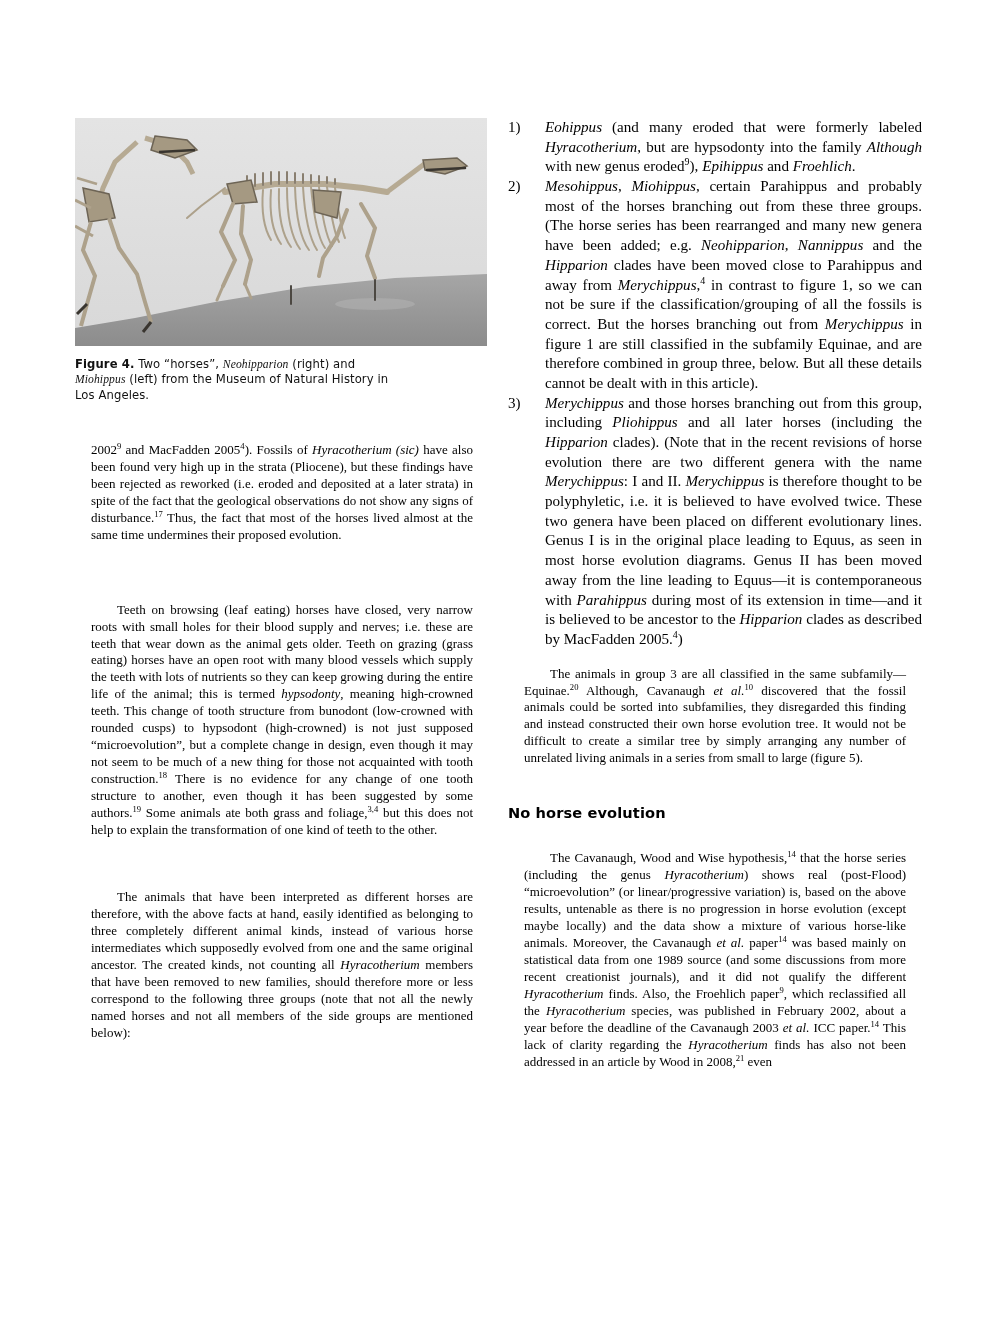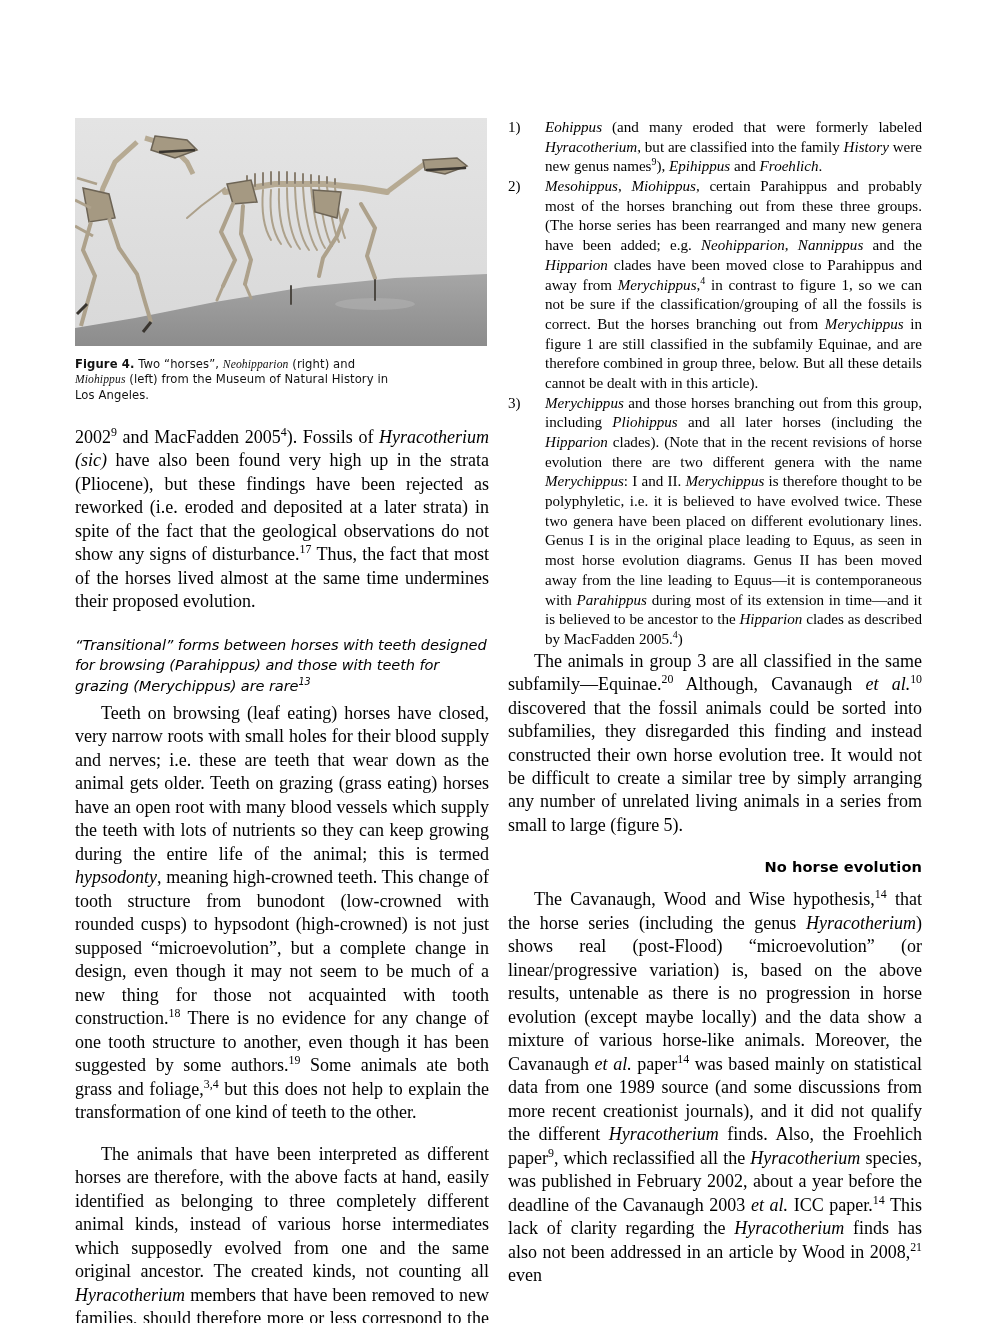--- a/index.html
+++ b/index.html
@@ -51,22 +51,22 @@
     line-height: 1.32;
     margin-top: 11px;
     letter-spacing: 0.1px;
     color: #111;
   }
   .fig-caption b { font-weight: 700; }
   .fig-caption i { font-style: italic; }
 
   
   p.body {
-    margin: 0;
-    font-size: 18px;
+    margin: 16px;
+    font-size: 13px;
     line-height: 1.305;
     text-align: justify;
     text-justify: inter-word;
     hyphens: none;
   }
   p.body.indent { text-indent: 26px; }
 
   .gap-sm { height: 5px; }
   .gap-md { height: 13px; }
   .gap-lg { height: 21px; }
@@ -79,21 +79,21 @@
     line-height: 1.42;
     margin: 0;
     letter-spacing: -0.1px;
   }
 
   h2.center-head {
     font-family: "DejaVu Sans", "Liberation Sans", sans-serif;
     font-weight: 700;
     font-style: normal;
     font-size: 14.6px;
-    text-align: right;
+    text-align: left;
     margin: 0;
     letter-spacing: 0.1px;
   }
 
   sup { font-size: 0.66em; line-height: 0; vertical-align: super; }
   i, .ital { font-style: italic; font-family: Liberation Serif, serif; }
 
   
   ol.numlist {
     margin: 0;
@@ -220,40 +220,39 @@
         <span>from the Museum of Natural History in Los Angeles.</span>
       </div>
     </div>
 
     <div class="gap-md"></div>
 
     <p class="body"><span>2002</span><sup>9</sup><span> and MacFadden 2005</span><sup>4</sup><span>). Fossils of </span><i>Hyracotherium (sic)</i><span> have also been found very high up in the strata (Pliocene), but these findings have been rejected as reworked (i.e. eroded and deposited at a later strata) in spite of the fact that the geological observations do not show any signs of disturbance.</span><sup>17</sup><span> Thus, the fact that most of the horses lived almost at the same time undermines their proposed evolution.</span></p>
 
     <div class="gap-lg"></div>
 
-    <h2 class="subhead"><span>“Transitional” forms between horses with teeth designed for browsing (Parahippus) and those with teeth for grazing (Merychippus) are rare</span><sup>13</sup></h2>
 
     <div class="gap-sm"></div>
 
     <p class="body indent"><span>Teeth on browsing (leaf eating) horses have closed, very narrow roots with small holes for their blood supply and nerves; i.e. these are teeth that wear down as the animal gets older. Teeth on grazing (grass eating) horses have an open root with many blood vessels which supply the teeth with lots of nutrients so they can keep growing during the entire life of the animal; this is termed </span><i>hypsodonty</i><span>, meaning high-crowned teeth. This change of tooth structure from bunodont (low-crowned with rounded cusps) to hypsodont (high-crowned) is not just supposed “microevolution”, but a complete change in design, even though it may not seem to be much of a new thing for those not acquainted with tooth construction.</span><sup>18</sup><span> There is no evidence for any change of one tooth structure to another, even though it has been suggested by some authors.</span><sup>19</sup><span> Some animals ate both grass and foliage,</span><sup>3,4</sup><span> but this does not help to explain the transformation of one kind of teeth to the other.</span></p>
 
     <div class="gap-md"></div>
 
 
     <div class="gap-sm"></div>
 
     <p class="body indent"><span>The animals that have been interpreted as different horses are therefore, with the above facts at hand, easily identified as belonging to three completely different animal kinds, instead of various horse intermediates which supposedly evolved from one and the same original ancestor. The created kinds, not counting all </span><i>Hyracotherium</i><span> members that have been removed to new families, should therefore more or less correspond to the following three groups (note that not all the newly named horses and not all members of the side groups are mentioned below):</span></p>
   </div>
 
   <div class="col col-right">
 
     <ol class="numlist">
       <li>
         <span class="marker">1)</span>
-        <span><i>Eohippus</i><span> (and many eroded that were formerly labeled </span><i>Hyracotherium</i><span>, but are classified into the family </span><i>History</i><span> were new genus names</span><sup>9</sup><span>), </span><i>Epihippus</i><span> and </span><i>Froehlich</i><span>.</span></span>
+        <span><i>Eohippus</i><span> (and many eroded that were formerly labeled </span><i>Hyracotherium</i><span>, but are hypsodonty into the family </span><i>Although</i><span> with new genus eroded</span><sup>9</sup><span>), </span><i>Epihippus</i><span> and </span><i>Froehlich</i><span>.</span></span>
       </li>
       <li>
         <span class="marker">2)</span>
         <span><i>Mesohippus</i><span>, </span><i>Miohippus</i><span>, certain Parahippus and probably most of the horses branching out from these three groups. (The horse series has been rearranged and many new genera have been added; e.g. </span><i>Neohipparion</i><span>, </span><i>Nannippus</i><span> and the </span><i>Hipparion</i><span> clades have been moved close to Parahippus and away from </span><i>Merychippus</i><span>,</span><sup>4</sup><span> in contrast to figure 1, so we can not be sure if the classification/grouping of all the fossils is correct. But the horses branching out from </span><i>Merychippus</i><span> in figure 1 are still classified in the subfamily Equinae, and are therefore combined in group three, below. But all these details cannot be dealt with in this article).</span></span>
       </li>
       <li>
         <span class="marker">3)</span>
         <span><i>Merychippus</i><span> and those horses branching out from this group, including </span><i>Pliohippus</i><span> and all later horses (including the </span><i>Hipparion</i><span> clades). (Note that in the recent revisions of horse evolution there are two different genera with the name </span><i>Merychippus</i><span>: I and II. </span><i>Merychippus</i><span> is therefore thought to be polyphyletic, i.e. it is believed to have evolved twice. These two genera have been placed on different evolutionary lines. Genus I is in the original place leading to Equus, as seen in most horse evolution diagrams. Genus II has been moved away from the line leading to Equus—it is contemporaneous with </span><i>Parahippus</i><span> during most of its extension in time—and it is believed to be ancestor to the </span><i>Hipparion</i><span> clades as described by MacFadden 2005.</span><sup>4</sup><span>)</span></span>
       </li>
     </ol>

